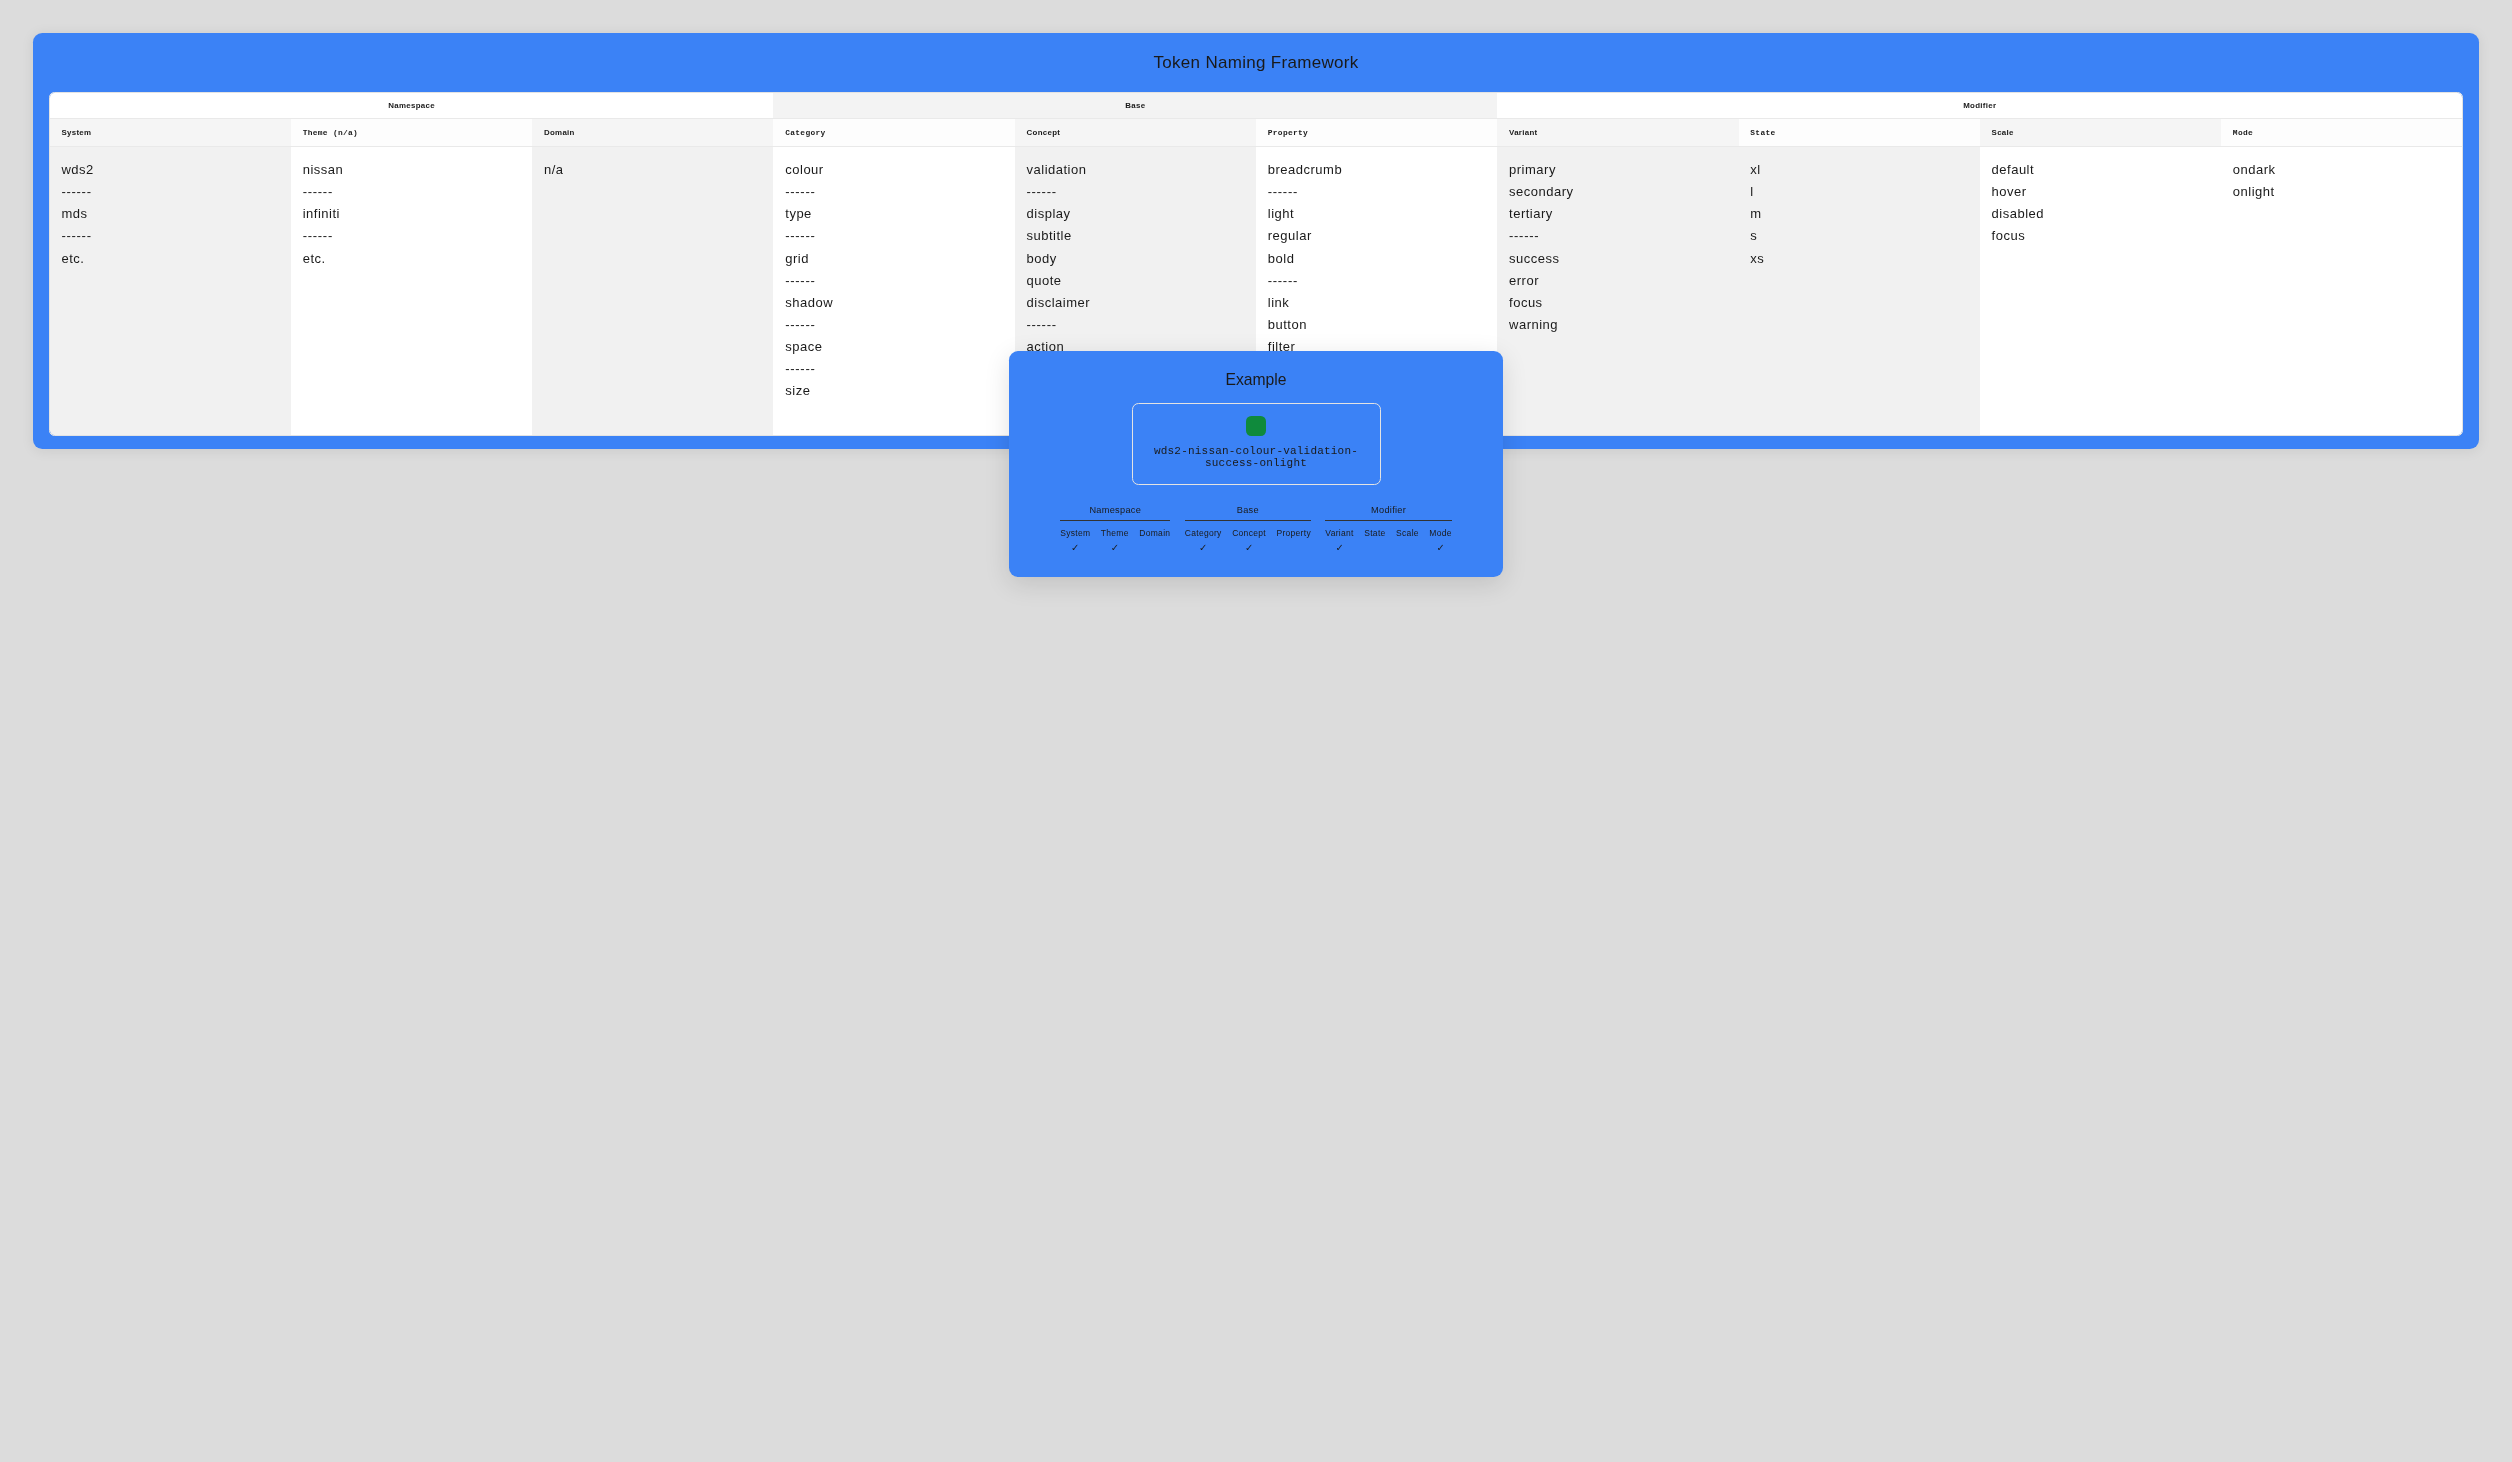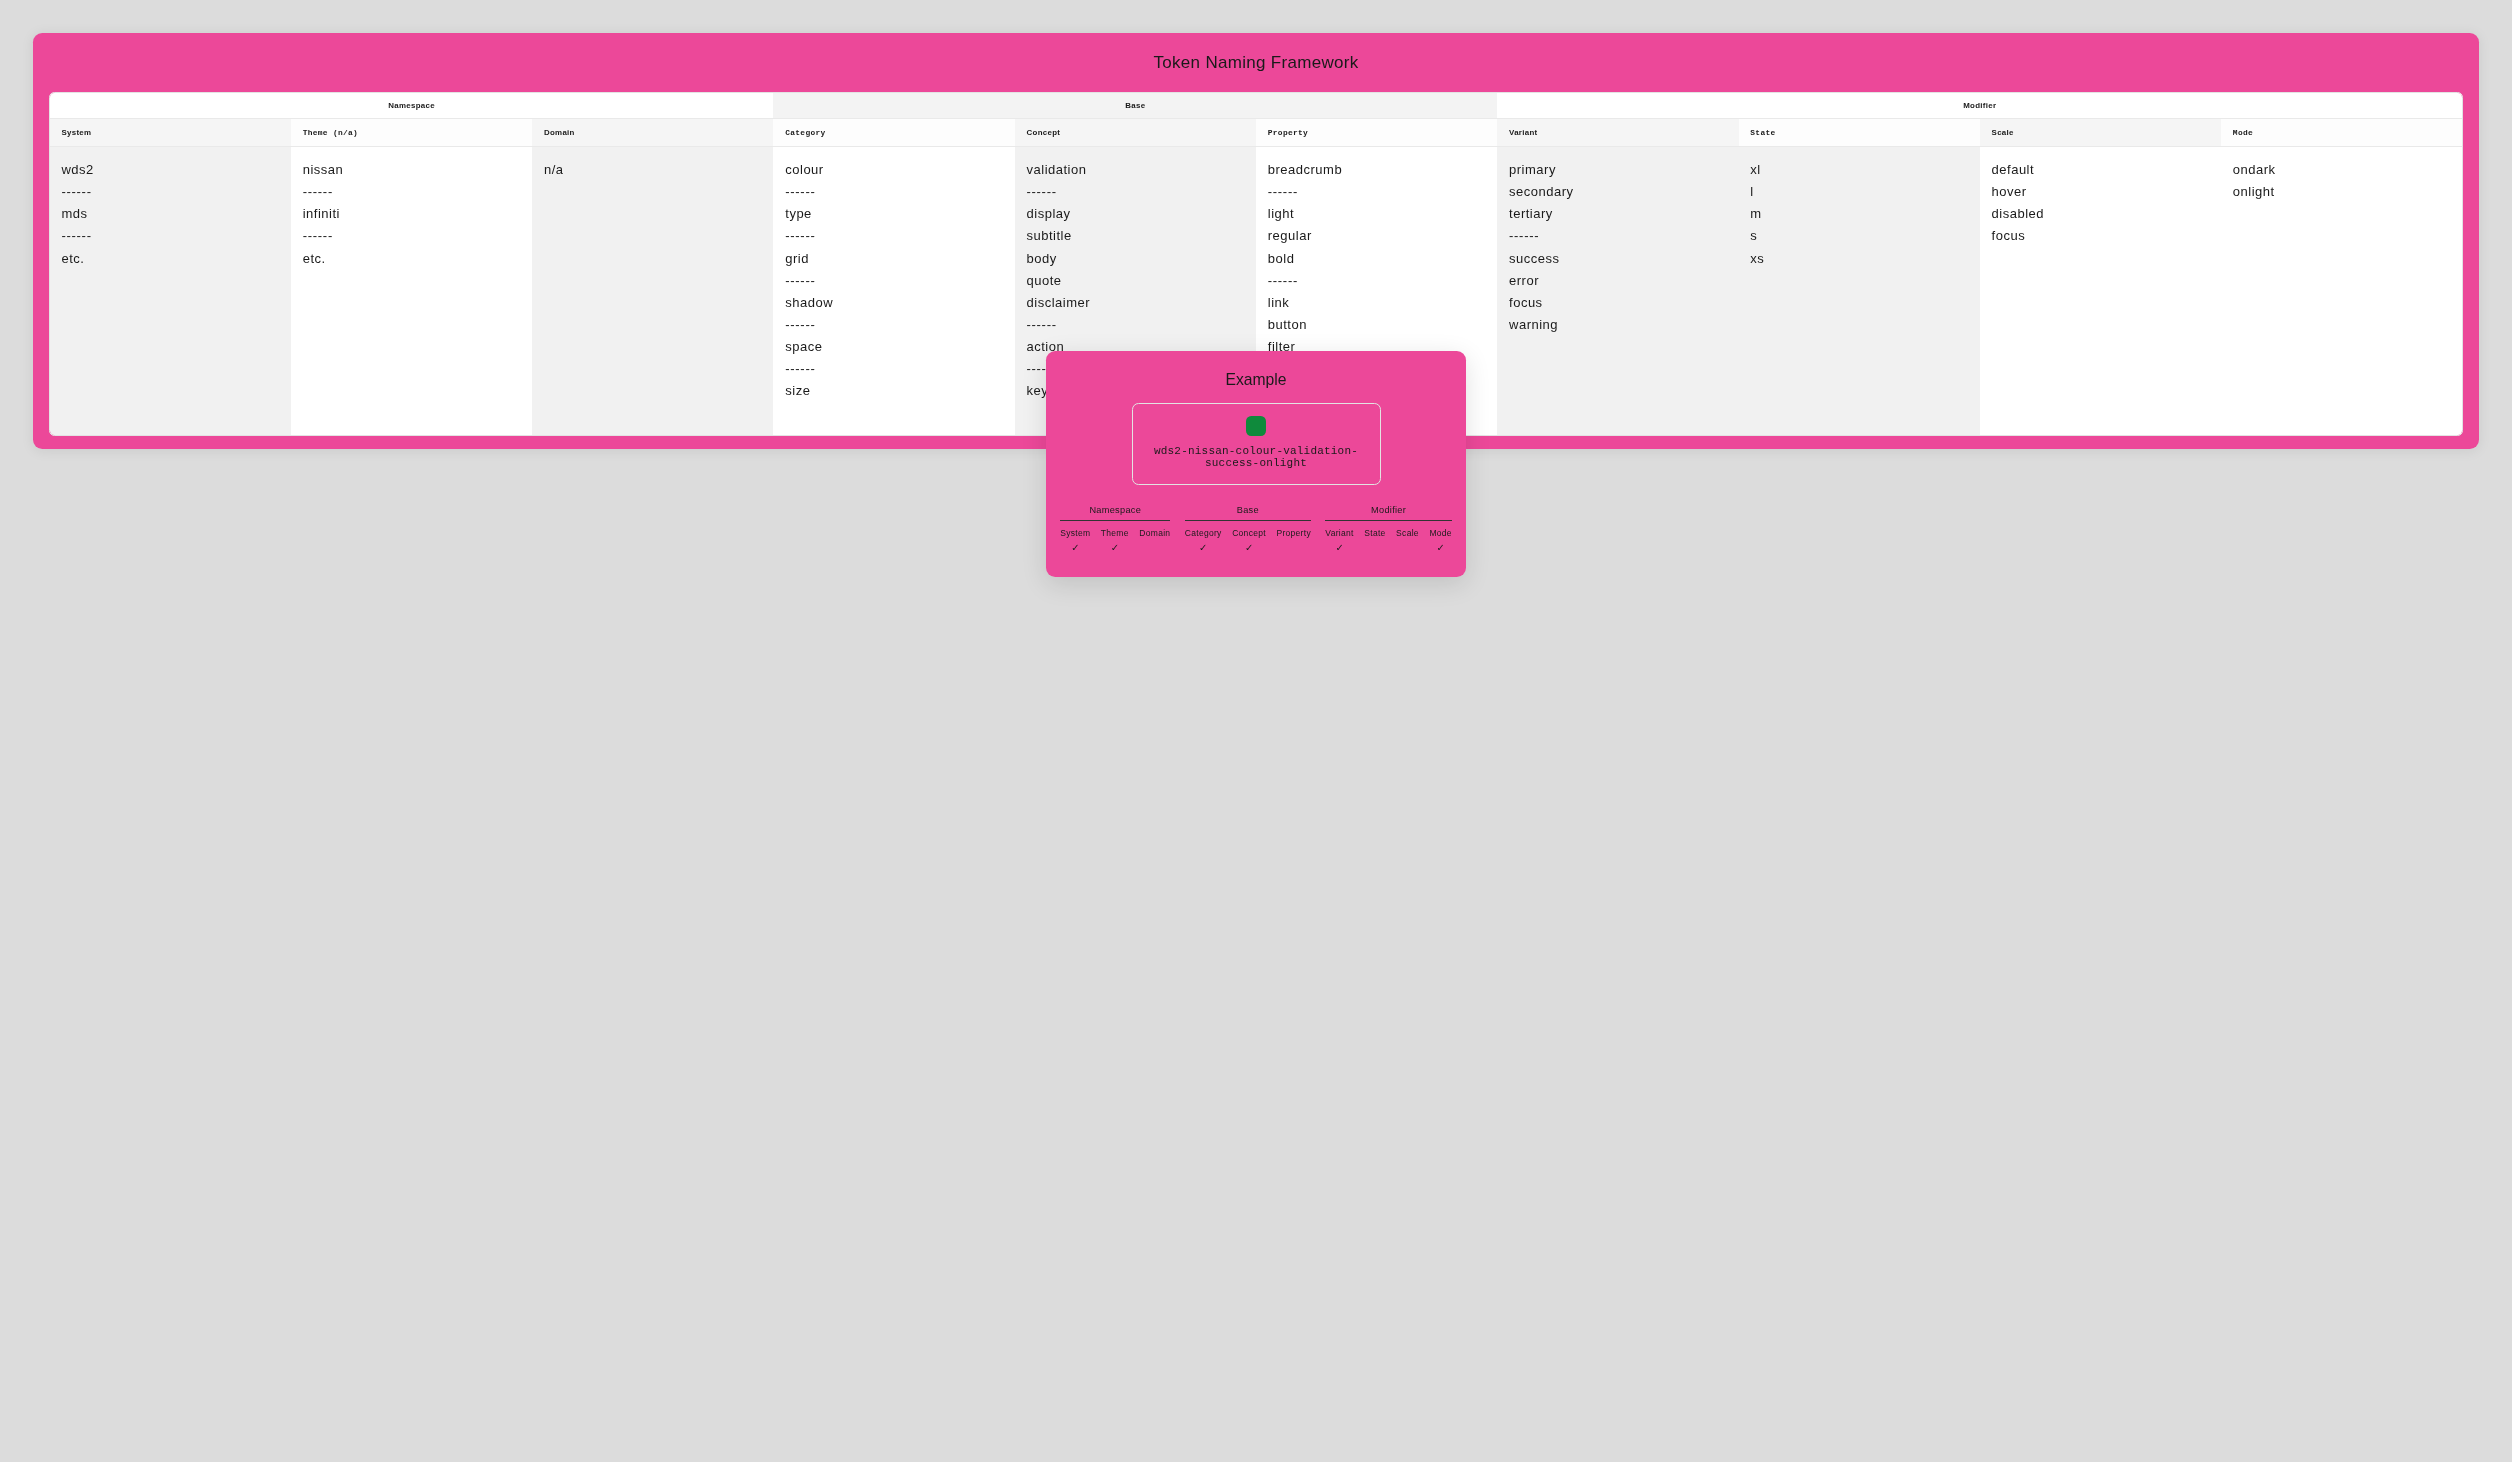--- a/index.html
+++ b/index.html
@@ -3,21 +3,21 @@
 <meta charset="utf-8">
 <style>
 * { box-sizing: border-box; margin: 0; padding: 0; }
 body {
   background: #DCDCDC;
   font-family: -apple-system, BlinkMacSystemFont, "Segoe UI", Arial, sans-serif;
   padding: 33px;
   color: #1a1a1a;
 }
 .card {
-  background: #ec4899;
+  background: #3b82f6;
   border-radius: 9.2px;
   box-shadow: 0 1.3px 13px rgba(0,0,0,0.08);
 }
 .main-card {
   padding: 19.6px 15.7px 13px 15.7px;
 }
 .title {
   text-align: center;
   font-size: 17px;
   font-weight: 500;
@@ -58,21 +58,21 @@
   font-size: 13px;
   letter-spacing: 0.5px;
   line-height: 1.7;
   min-height: 177px;
 }
 .body-cell.shade { background:#f1f1f1; }
 .body-cell.light { background:#fff; }
 .body-cell .item { display:block; }
 .body-cell .sep { display:block; letter-spacing: 0.7px; }
 .example-card {
-  width: 420px;
+  width: 494px;
   margin: -98px auto 7px auto;
   padding: 19.6px 26px 23.6px 26px;
   position: relative;
   box-shadow: 0 6.5px 26px rgba(0,0,0,0.12);
 }
 .example-title {
   text-align:center;
   font-size: 15.7px;
   font-weight: 500;
   margin-bottom: 14.4px;

